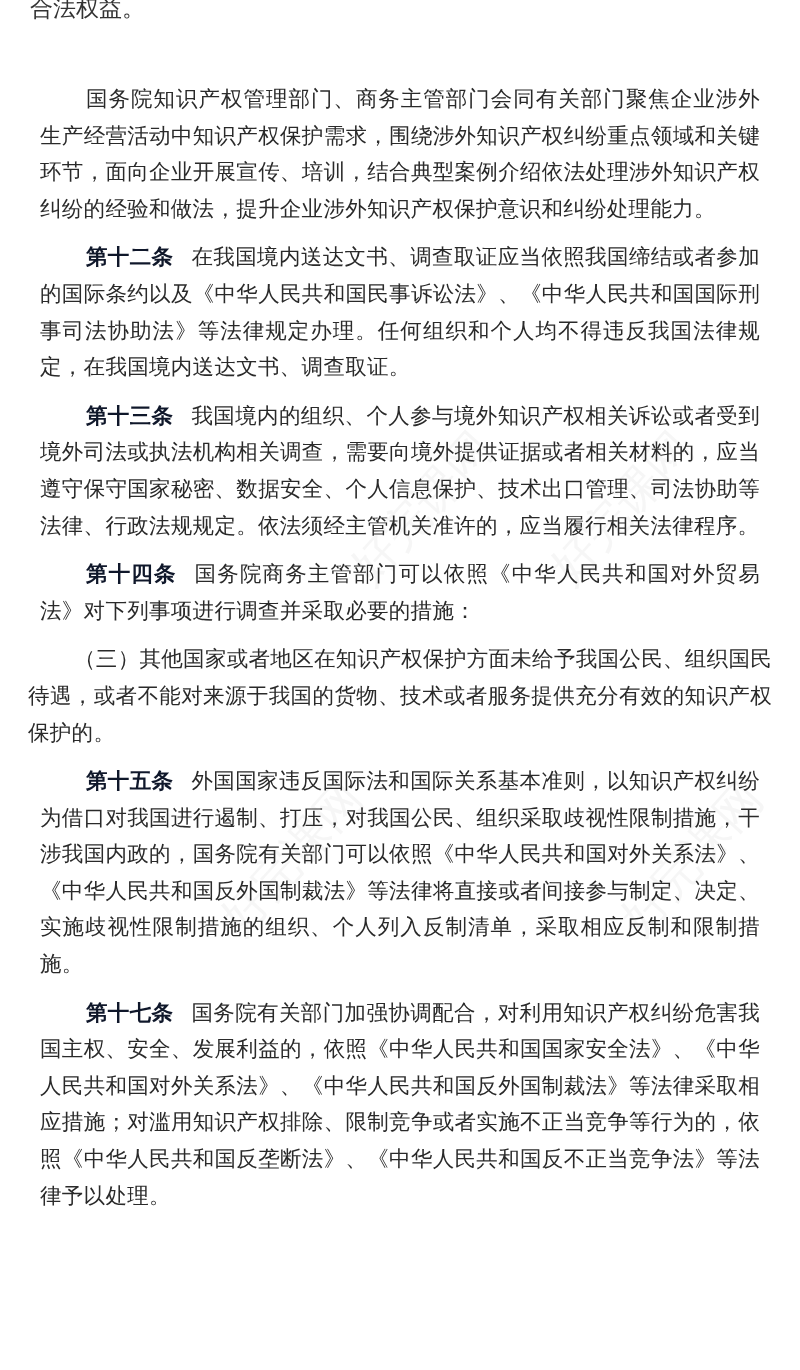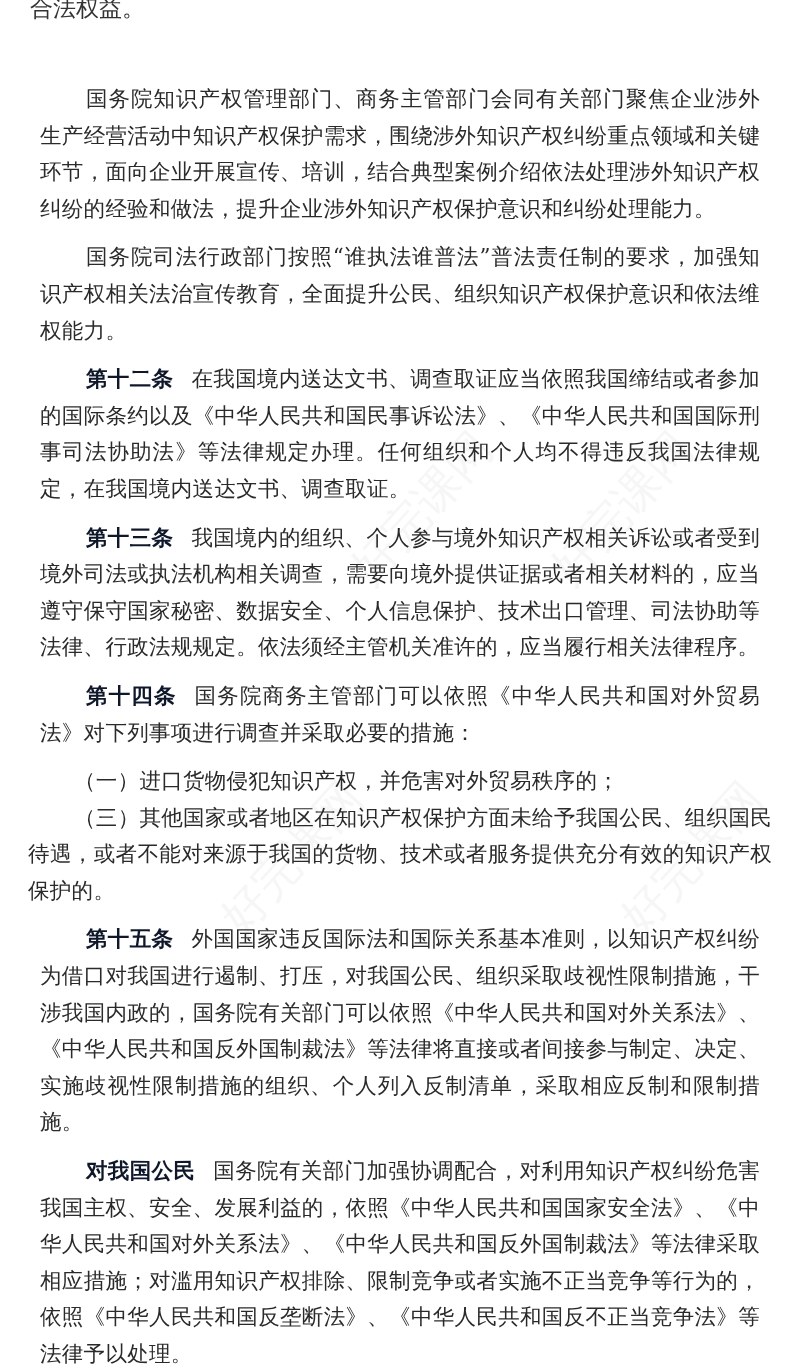--- a/index.html
+++ b/index.html
@@ -80,49 +80,43 @@
   <div class="watermark" style="left:530px; top:470px;">好完课网</div>
   <div class="watermark" style="left:200px; top:820px;">好完课网</div>
   <div class="watermark" style="left:600px; top:820px;">好完课网</div>
 
   <div class="content">
 
     <p class="para" style="margin-top:0;">
       <span>国务院知识产权管理部门、商务主管部门会同有关部门聚焦企业涉外生产经营活动中知识产权保护需求，围绕涉外知识产权纠纷重点领域和关键环节，面向企业开展宣传、培训，结合典型案例介绍依法处理涉外知识产权纠纷的经验和做法，提升企业涉外知识产权保护意识和纠纷处理能力。</span>
     </p>
 
-    <p class="para">
-      <span>国务院司法行政部门按照“谁执法谁普法”普法责任制的要求，加强知识产权相关法治宣传教育，全面提升公民、组织知识产权保护意识和依法维权能力。</span>
-    </p>
 
     <p class="para">
       <span class="article-no">第十二条</span><span>在我国境内送达文书、调查取证应当依照我国缔结或者参加的国际条约以及《中华人民共和国民事诉讼法》、《中华人民共和国国际刑事司法协助法》等法律规定办理。任何组织和个人均不得违反我国法律规定，在我国境内送达文书、调查取证。</span>
     </p>
 
     <p class="para">
       <span class="article-no">第十三条</span><span>我国境内的组织、个人参与境外知识产权相关诉讼或者受到境外司法或执法机构相关调查，需要向境外提供证据或者相关材料的，应当遵守保守国家秘密、数据安全、个人信息保护、技术出口管理、司法协助等法律、行政法规规定。依法须经主管机关准许的，应当履行相关法律程序。</span>
     </p>
 
     <p class="para">
       <span class="article-no">第十四条</span><span>国务院商务主管部门可以依照《中华人民共和国对外贸易法》对下列事项进行调查并采取必要的措施：</span>
     </p>
 
-    <p class="item">
-      <span>（一）进口货物侵犯知识产权，并危害对外贸易秩序的；</span>
-    </p>
 
 
     <p class="item">
       <span>（三）其他国家或者地区在知识产权保护方面未给予我国公民、组织国民待遇，或者不能对来源于我国的货物、技术或者服务提供充分有效的知识产权保护的。</span>
     </p>
 
     <p class="para">
       <span class="article-no">第十五条</span><span>外国国家违反国际法和国际关系基本准则，以知识产权纠纷为借口对我国进行遏制、打压，对我国公民、组织采取歧视性限制措施，干涉我国内政的，国务院有关部门可以依照《中华人民共和国对外关系法》、《中华人民共和国反外国制裁法》等法律将直接或者间接参与制定、决定、实施歧视性限制措施的组织、个人列入反制清单，采取相应反制和限制措施。</span>
     </p>
 
 
 
     <p class="para">
-      <span class="article-no">对我国公民</span><span>国务院有关部门加强协调配合，对利用知识产权纠纷危害我国主权、安全、发展利益的，依照《中华人民共和国国家安全法》、《中华人民共和国对外关系法》、《中华人民共和国反外国制裁法》等法律采取相应措施；对滥用知识产权排除、限制竞争或者实施不正当竞争等行为的，依照《中华人民共和国反垄断法》、《中华人民共和国反不正当竞争法》等法律予以处理。</span>
+      <span class="article-no">第十七条</span><span>国务院有关部门加强协调配合，对利用知识产权纠纷危害我国主权、安全、发展利益的，依照《中华人民共和国国家安全法》、《中华人民共和国对外关系法》、《中华人民共和国反外国制裁法》等法律采取相应措施；对滥用知识产权排除、限制竞争或者实施不正当竞争等行为的，依照《中华人民共和国反垄断法》、《中华人民共和国反不正当竞争法》等法律予以处理。</span>
     </p>
 
   </div>
 </div>
 
 </body></html>

